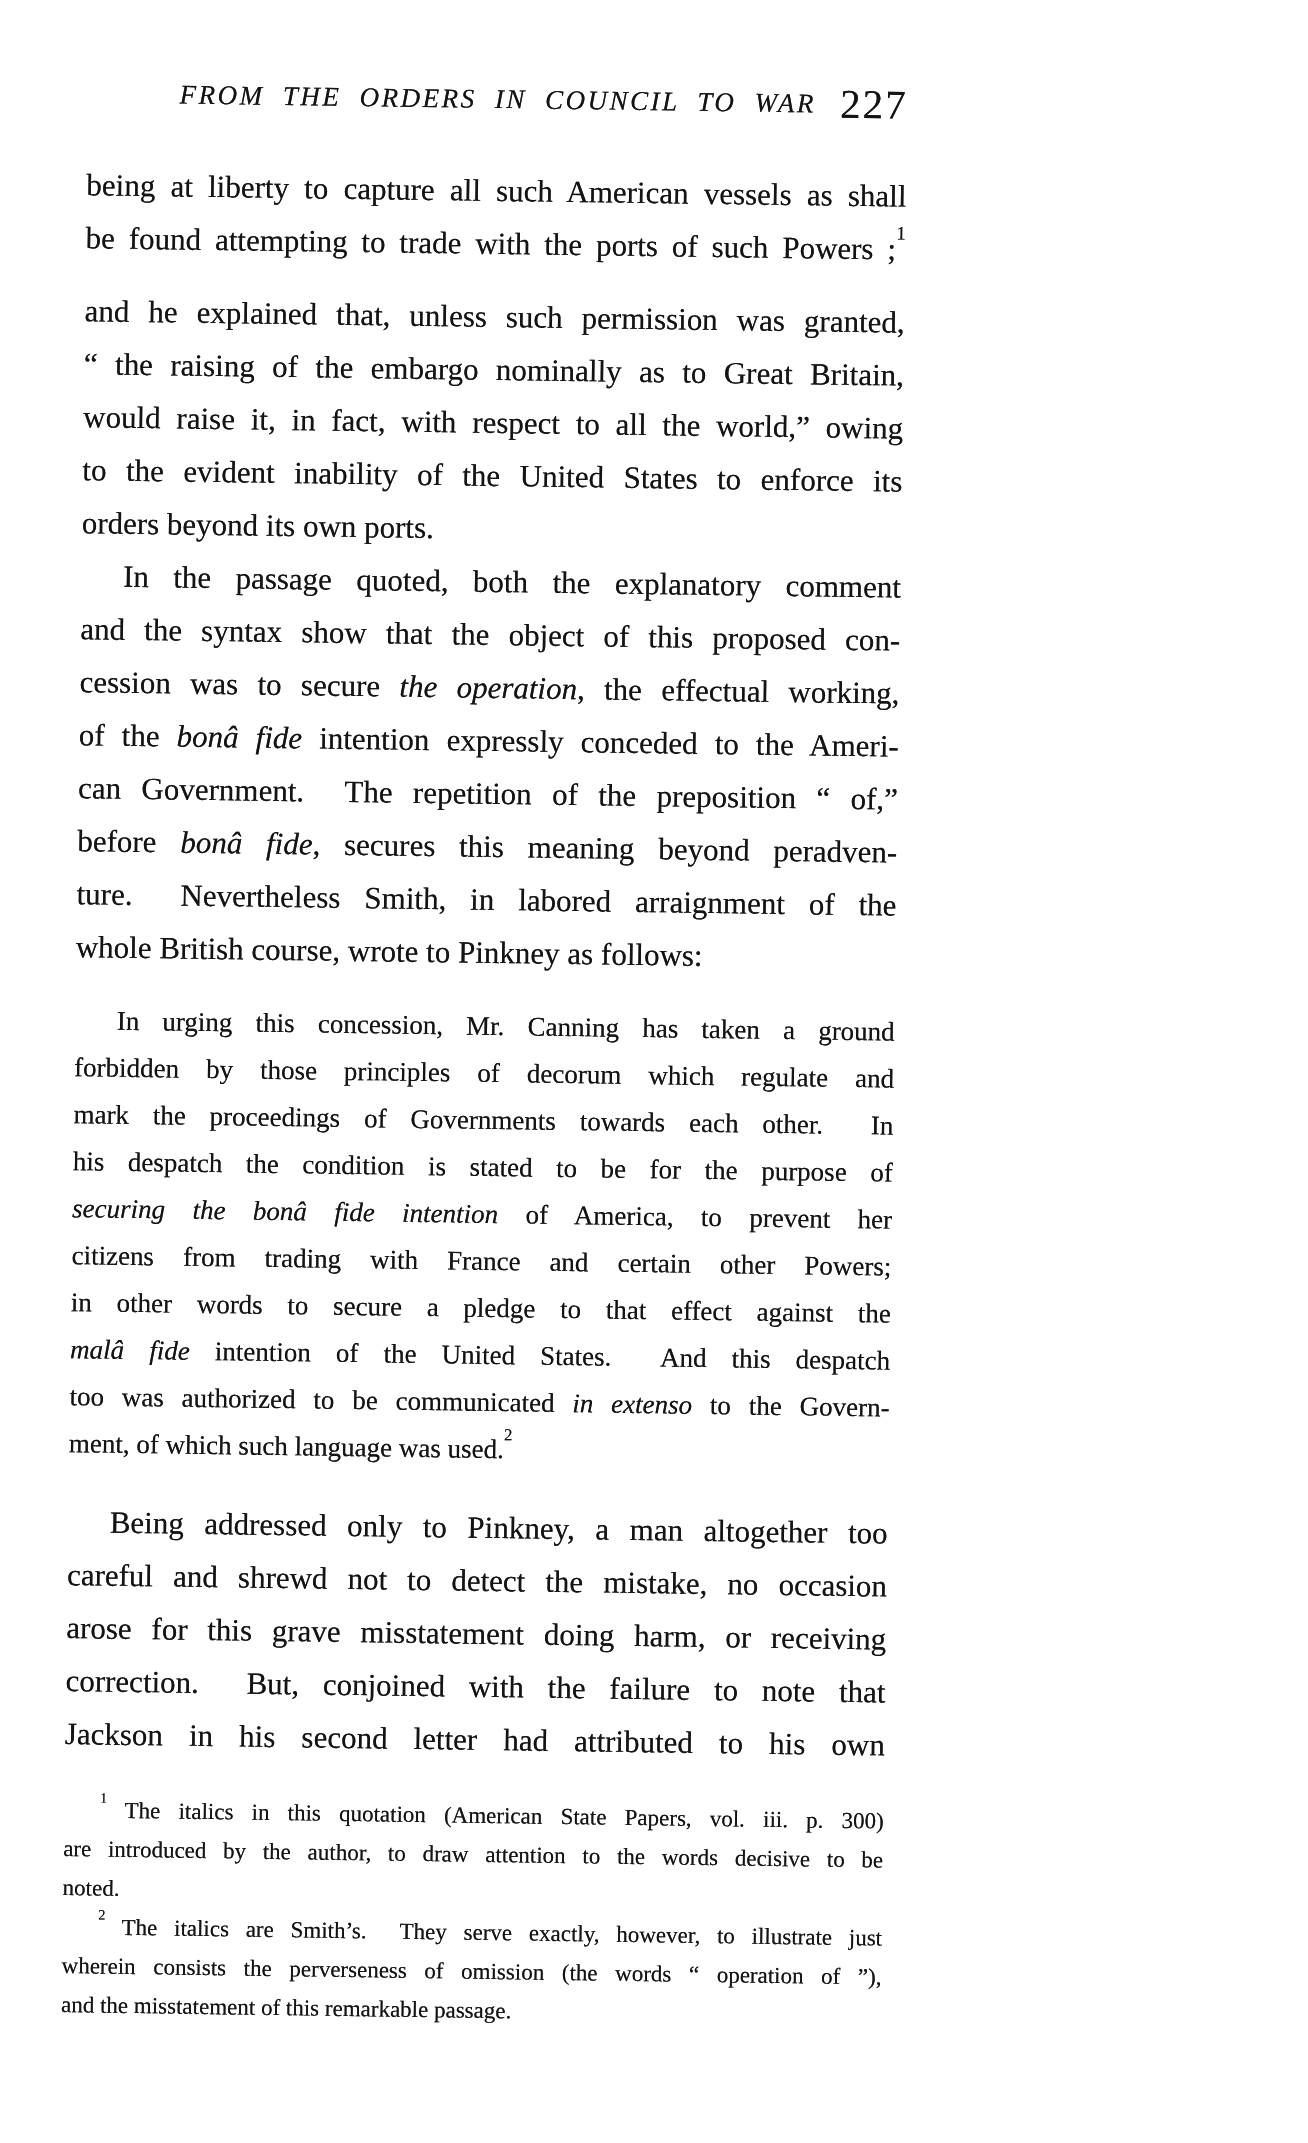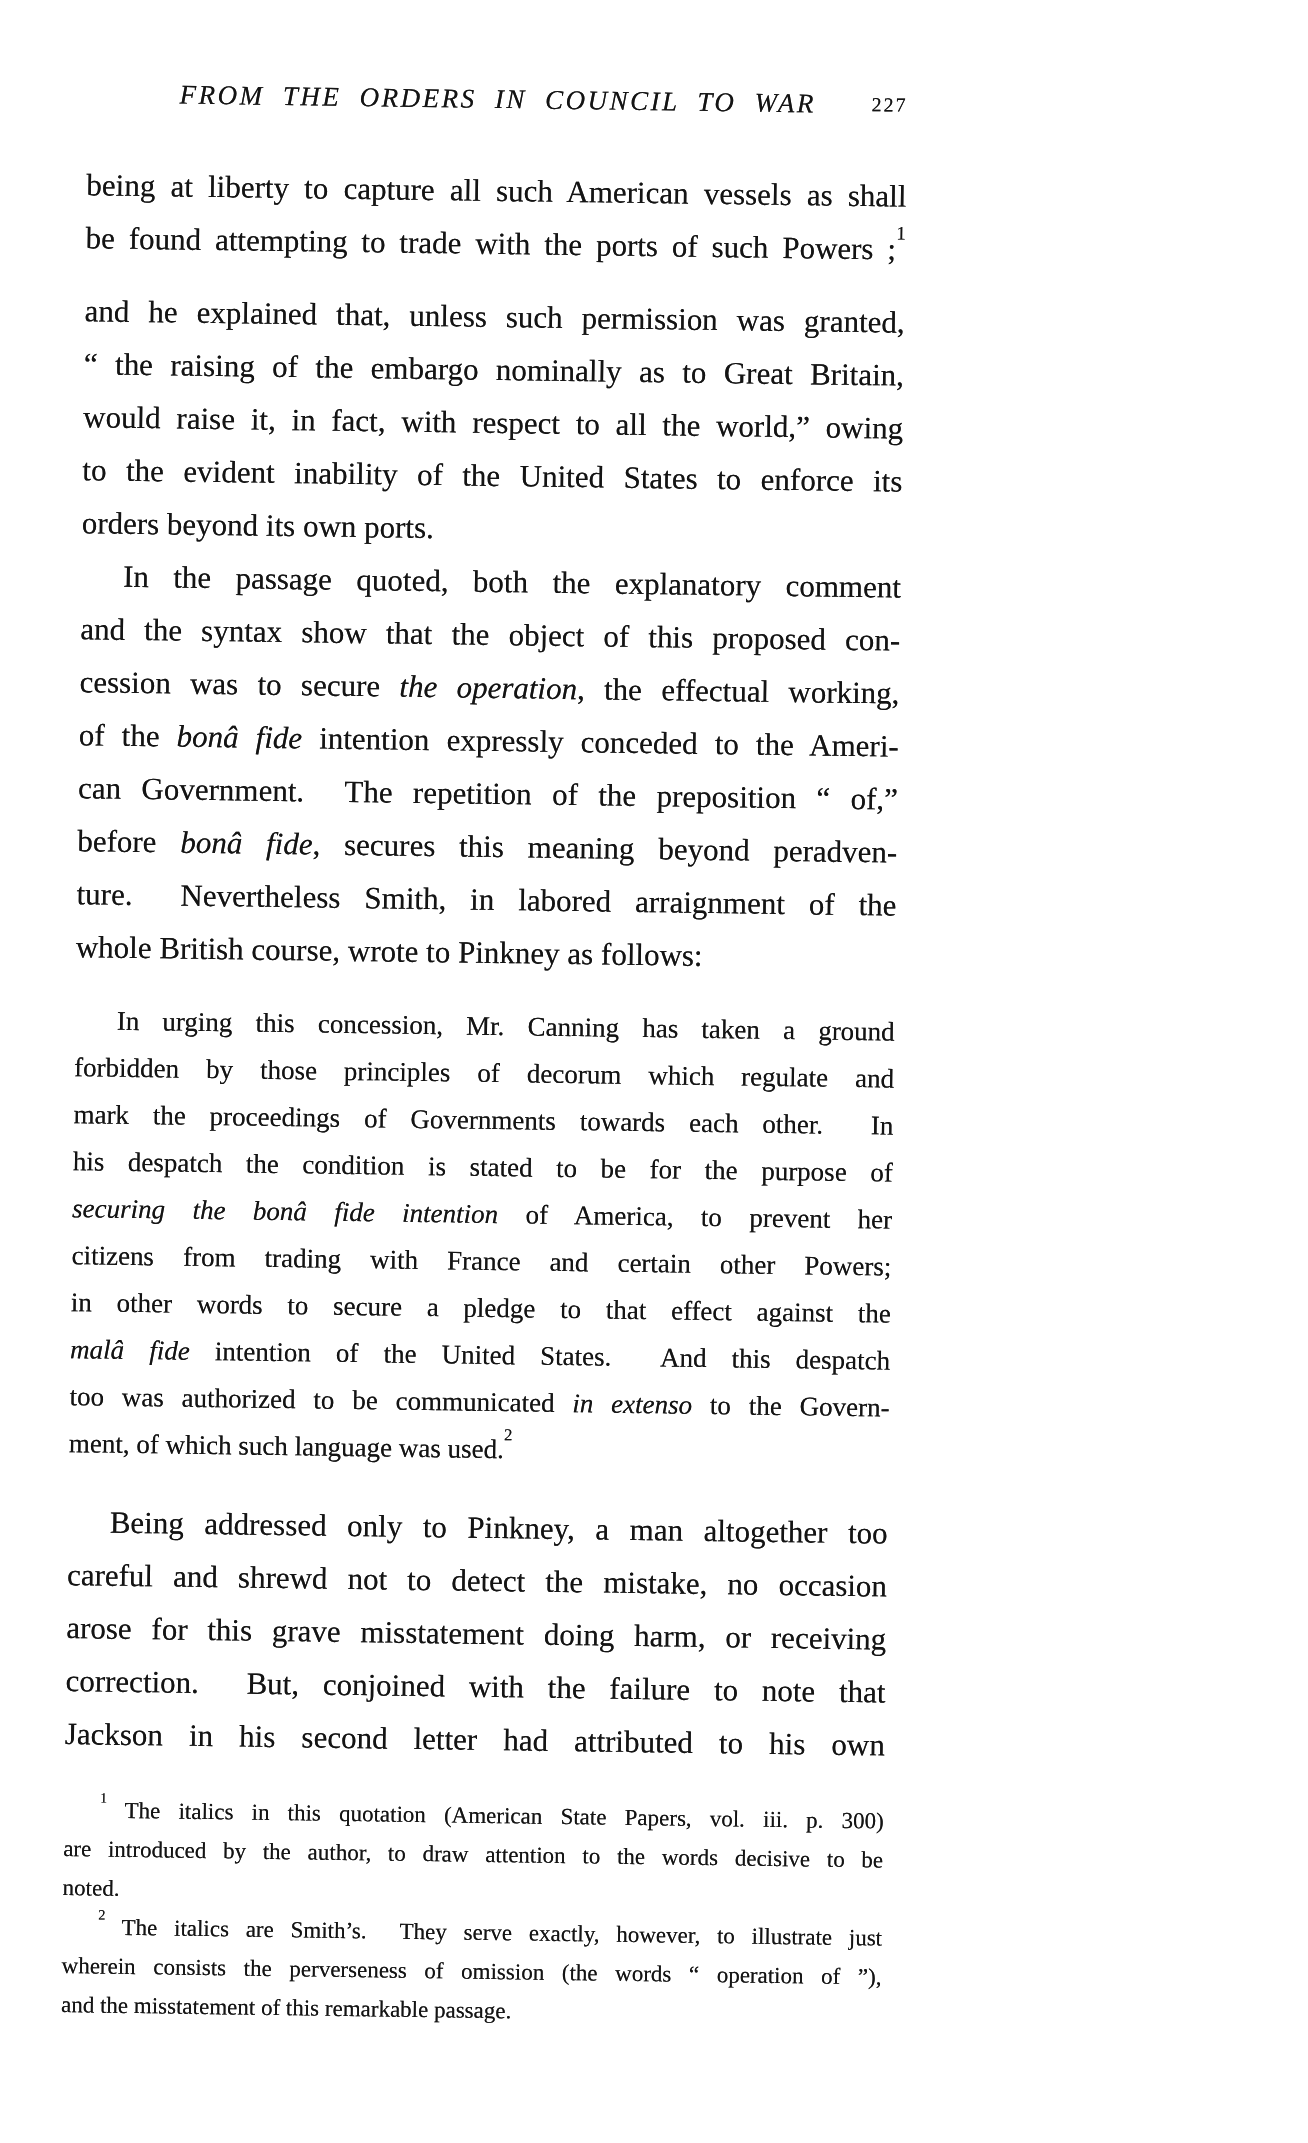--- a/index.html
+++ b/index.html
@@ -15,21 +15,21 @@
     text-shadow:0 0 0.5px rgba(10,10,10,0.75);
   }
   .header { position:relative; height:42px; margin-bottom:42px; }
   .header .title {
     display:block; text-align:center;
     font-style:italic; font-size:27px; line-height:38px;
     letter-spacing:2.5px; word-spacing:9px; white-space:nowrap;
   }
   .header .pagenum {
     position:absolute; right:0; top:0;
-    font-size:20px; line-height:38px; letter-spacing:2px;
+    font-size:41px; line-height:38px; letter-spacing:2px;
   }
   .para { margin:0; }
   .line {
     text-align:justify; text-align-last:justify;
     -webkit-hyphens:none; hyphens:none;
   }
   .line.last { text-align-last:left; }
   .para.main { font-size:31px; line-height:53px; }
   .para.quote { font-size:27px; line-height:47px; margin:24px 0 28px 0; }
   .page-body > .para:first-child { margin-bottom:20px; }

